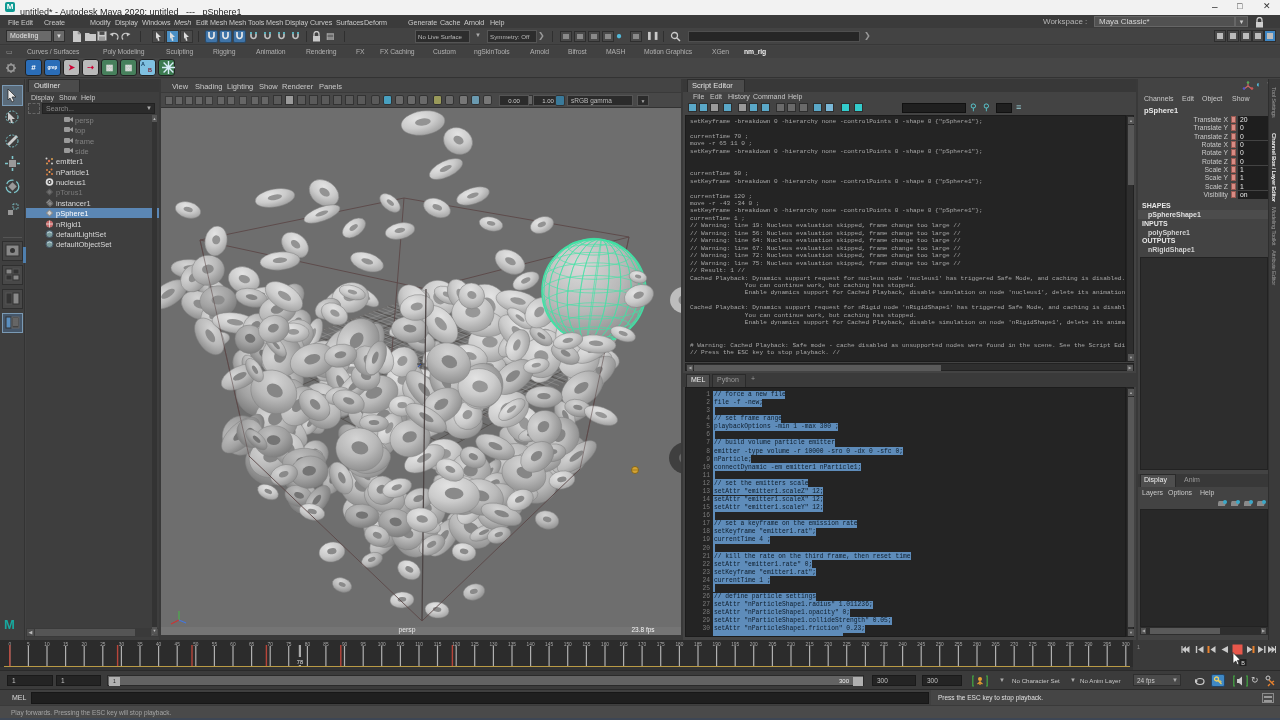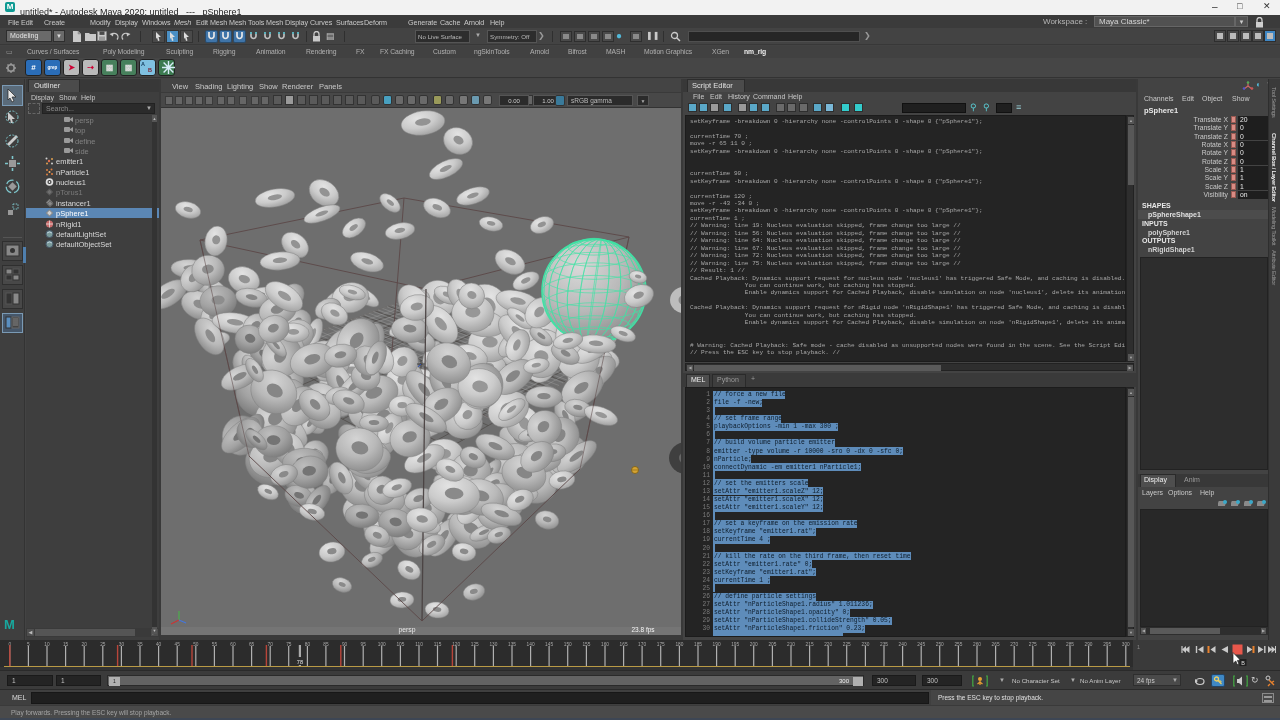--- a/index.html
+++ b/index.html
@@ -305,21 +305,21 @@
           <path d="M6 3 L9 1 L9 6 L6 4 Z" fill="#9a9a9a"></path>
         </svg>
       </div>
       <span class="t" style="left:49px;top:47.35px;font-size:7.5px;color:#828282;">top</span>
       <div class="a" style="left:38px;top:57.7px;">
         <svg width="9" height="7">
           <rect x="0" y="1" width="6" height="5" rx="1" fill="#9a9a9a"></rect>
           <path d="M6 3 L9 1 L9 6 L6 4 Z" fill="#9a9a9a"></path>
         </svg>
       </div>
-      <span class="t" style="left:49px;top:57.7px;font-size:7.5px;color:#828282;">define</span>
+      <span class="t" style="left:49px;top:57.7px;font-size:7.5px;color:#828282;">frame</span>
       <div class="a" style="left:38px;top:68.05px;">
         <svg width="9" height="7">
           <rect x="0" y="1" width="6" height="5" rx="1" fill="#9a9a9a"></rect>
           <path d="M6 3 L9 1 L9 6 L6 4 Z" fill="#9a9a9a"></path>
         </svg>
       </div>
       <span class="t" style="left:49px;top:68.05px;font-size:7.5px;color:#828282;">side</span>
       <div class="a" style="left:19px;top:78.4px;">
         <svg width="9" height="8">
           <circle cx="4" cy="4" r="1.2" fill="#e07050"></circle>

